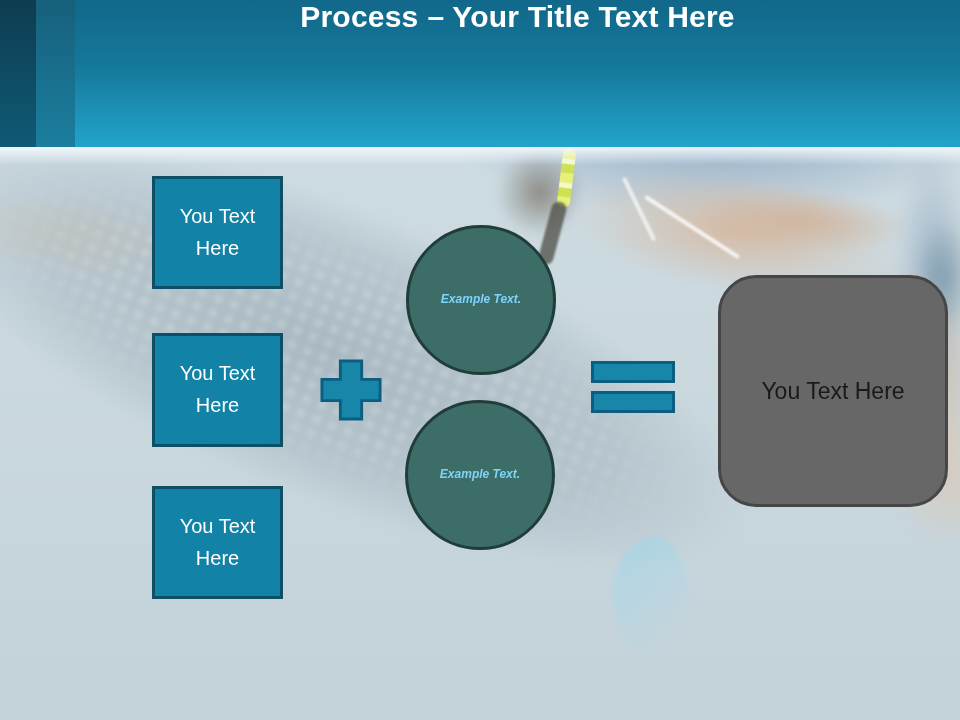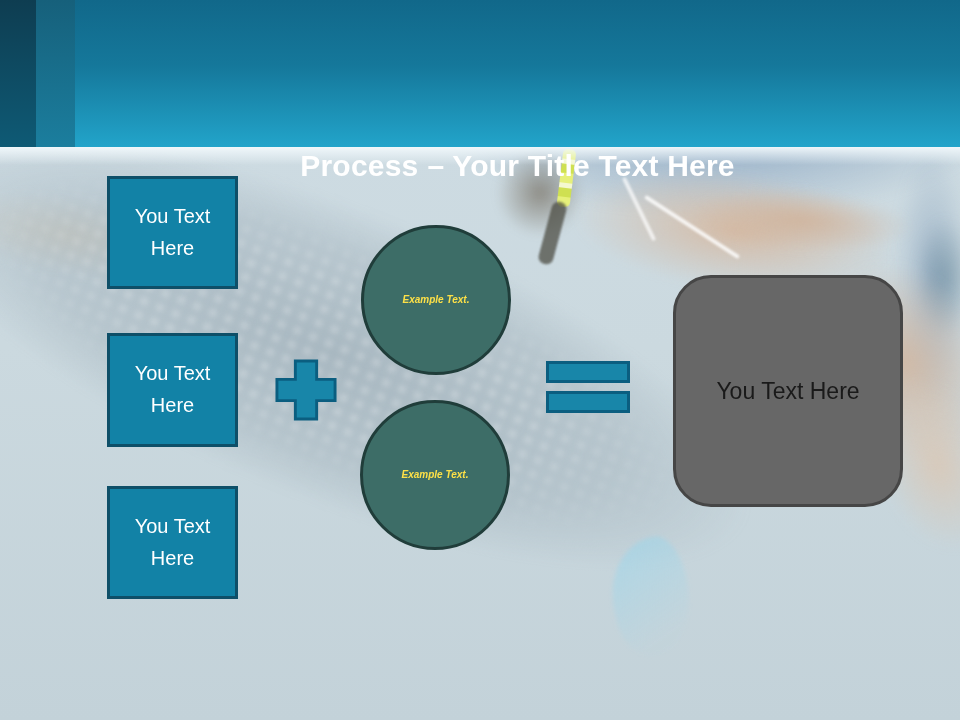--- a/index.html
+++ b/index.html
@@ -28,21 +28,21 @@
   .stripe-dark{
     position:absolute;left:0;top:0;width:36px;height:147px;
     background:linear-gradient(180deg,#0e3d51 0%,#0e5a75 100%);
   }
   .stripe-medium{
     position:absolute;left:36px;top:0;width:39px;height:147px;
     background:linear-gradient(180deg,#16607b 0%,#1b7e9e 100%);
   }
   .title{
     position:absolute;left:75px;top:0;width:885px;height:183px;
-    display:flex;align-items:flex-end;justify-content:center;
+    display:flex;align-items:flex-start;justify-content:center;
     color:#ffffff;font-size:30px;letter-spacing:.2px;
   }
   .title .t-bold{font-weight:700;}
   .title .t-rest{font-weight:700;margin-left:9px;}
 
   
   .photo{
     position:absolute;left:0;top:147px;width:960px;height:573px;
     background:linear-gradient(180deg,#cddbe2 0%,#cbd9df 35%,#c3d2d9 100%);
     overflow:hidden;z-index:1;
@@ -129,21 +129,21 @@
     background:radial-gradient(closest-side,rgba(222,196,172,.7),rgba(222,196,172,0));
     filter:blur(6px);
   }
   .water-shadow-3{
     left:915px;top:70px;width:60px;height:120px;
     background:radial-gradient(closest-side,rgba(70,110,130,.4),rgba(70,110,130,0));
     filter:blur(6px);
   }
 
   
-  .content-layer{position:absolute;inset:0;z-index:10;}
+  .content-layer{position:absolute;inset:0;z-index:10;margin-left:45px;}
   .process-box{
     position:absolute;left:107px;width:131px;
     background:var(--accent-teal,#1282a6);
     border:3px solid var(--teal-border,#0e4f68);
     display:flex;align-items:center;justify-content:center;text-align:center;
     color:#ffffff;font-size:20px;line-height:1.58;padding:4px;
     cursor:pointer;
   }
   .process-box-1{top:176px;height:113px;}
   .process-box-2{top:333px;height:114px;}
@@ -153,21 +153,21 @@
   .operator-plus{left:275px;top:359px;width:62px;height:62px;}
   .operator-equals{left:546px;top:361px;width:84px;height:52px;}
   .operator svg{display:block;width:100%;height:100%;}
   .op-shape{fill:var(--operator-fill,#1886a9);stroke:var(--operator-border,#0b5e80);stroke-width:3;}
 
   .example-circle{
     position:absolute;width:150px;height:150px;border-radius:50%;
     background:var(--circle-fill,#3d6d67);
     border:3px solid var(--circle-border,#203d3a);
     display:flex;align-items:center;justify-content:center;text-align:center;
-    color:#fde047;font-size:10px;font-weight:700;font-style:italic;line-height:1.65;
+    color:#7dd3fc;font-size:12px;font-weight:700;font-style:italic;line-height:1.65;
     cursor:pointer;
   }
   .example-circle-1{left:361px;top:225px;}
   .example-circle-2{left:360px;top:400px;}
   .example-circle .circle-label{width:84px;}
 
   .result-box{
     position:absolute;left:673px;top:275px;width:230px;height:232px;
     background:var(--result-fill,#676767);
     border:3px solid var(--result-border,#464646);

